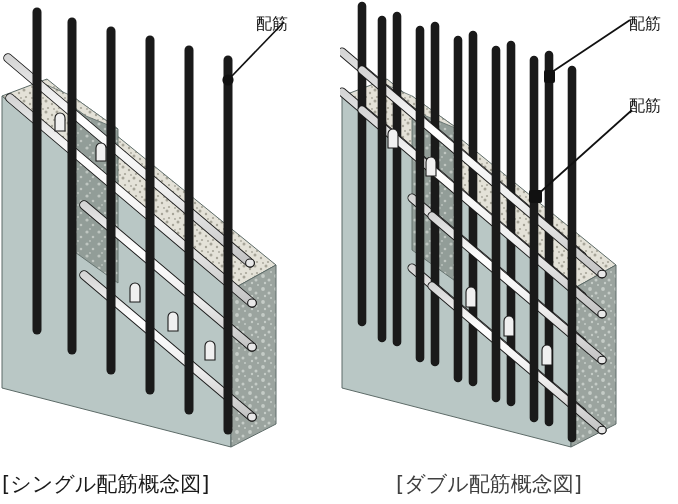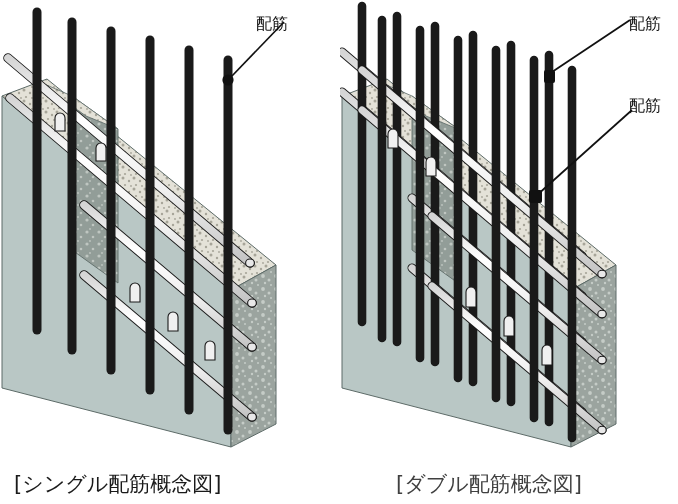--- a/index.html
+++ b/index.html
@@ -40,21 +40,21 @@
   .caption {
     position: absolute;
     bottom: 6px;
     font-size: 21px;
     line-height: 28px;
     letter-spacing: 0px;
     white-space: nowrap;
     font-family: "DejaVu Sans", "Liberation Sans", sans-serif;
   }
   #caption-single {
-    left: 14px;
+    left: 2px;
     color: #1a1a1a;
   }
   #caption-double {
     left: 56px;
     color: #404040;
   }
 
   .callout-label {
     position: absolute;
     font-size: 16px;

